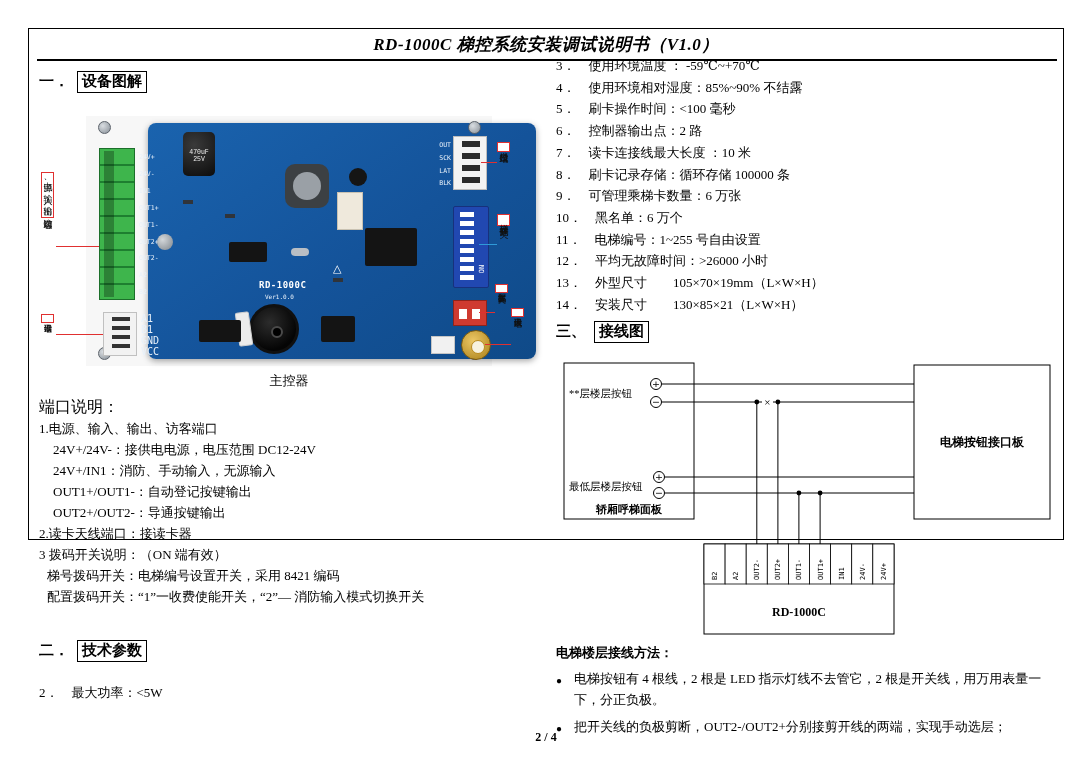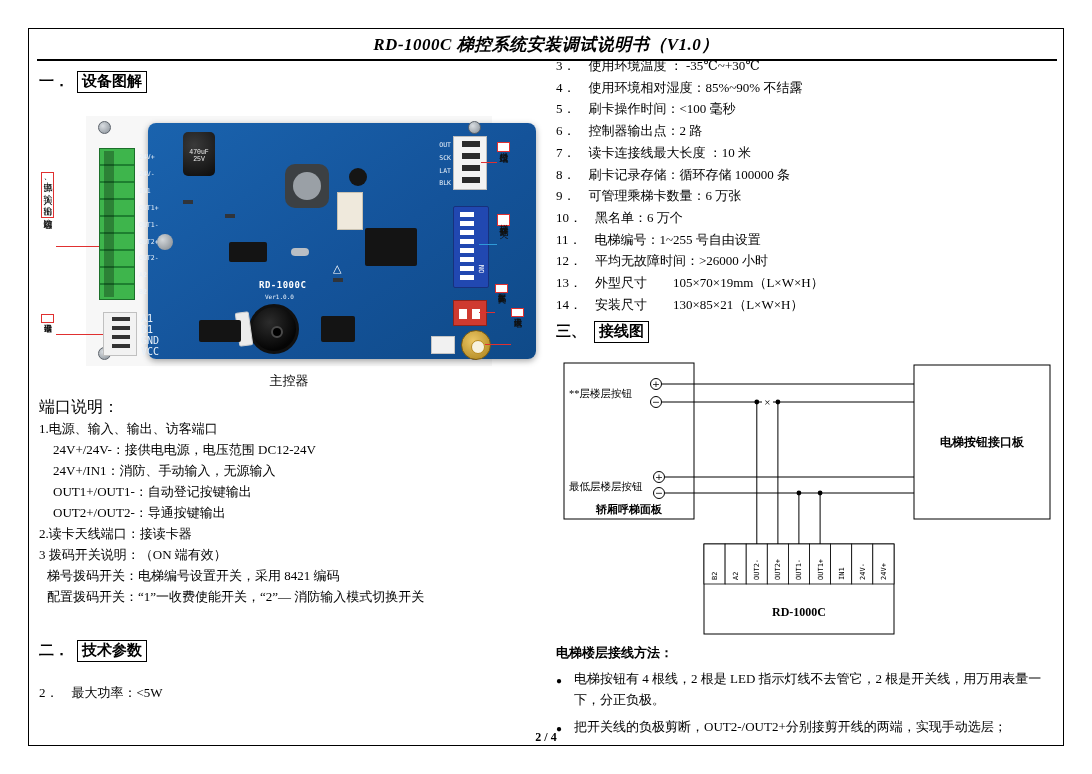--- a/index.html
+++ b/index.html
@@ -1,19 +1,19 @@
 <!DOCTYPE html>
 <html><head>
 <meta charset="utf-8">
 <style>
   * { margin:0; padding:0; box-sizing:border-box; }
   html,body { width:1092px; height:774px; background:#fff; overflow:hidden; }
   body { font-family:"Liberation Serif","DejaVu Serif",serif; color:#000; position:relative; }
 
-  .sheet { position:absolute; left:28px; top:28px; width:1036px; height:718px; border:1px solid #000; }
+  .sheet { position:absolute; left:28px; top:28px; width:1036px; height:512px; border:1px solid #000; }
 
   .title { position:absolute; top:4px; left:0; width:100%; text-align:center;
            font-size:17px; font-weight:bold; font-style:italic; letter-spacing:.5px; }
   .title-rule { position:absolute; top:30px; left:8px; width:1020px; border-top:2px solid #000; }
 
   .heading { position:absolute; font-size:15px; font-weight:bold;
              font-family:"Liberation Sans","DejaVu Sans",sans-serif; }
   .heading .hnum { margin-right:8px; }
   .heading .hbox { display:inline-block; border:1.5px solid #000; padding:0 4px 1px 4px; }
   .h1 { left:10px; top:42px; }
@@ -227,21 +227,21 @@
   </div>
 
   <div class="heading h2">
     <span class="hnum">二．</span><span class="hbox">技术参数</span>
   </div>
   <div class="tech-left">
     <div>2．　最大功率：&lt;5W</div>
   </div>
 
   <div class="right-list">
-    <div>3．　使用环境温度 ： -35℃~+30℃</div>
+    <div>3．　使用环境温度 ： -59℃~+70℃</div>
     <div>4．　使用环境相对湿度：85%~90% 不结露</div>
     <div>5．　刷卡操作时间：&lt;100 毫秒</div>
     <div>6．　控制器输出点：2 路</div>
     <div>7．　读卡连接线最大长度 ：10 米</div>
     <div>8．　刷卡记录存储：循环存储 100000 条</div>
     <div>9．　可管理乘梯卡数量：6 万张</div>
     <div>10．　黑名单：6 万个</div>
     <div>11．　电梯编号：1~255 号自由设置</div>
     <div>12．　平均无故障时间：&gt;26000 小时</div>
     <div>13．　外型尺寸　　105×70×19mm（L×W×H）</div>

